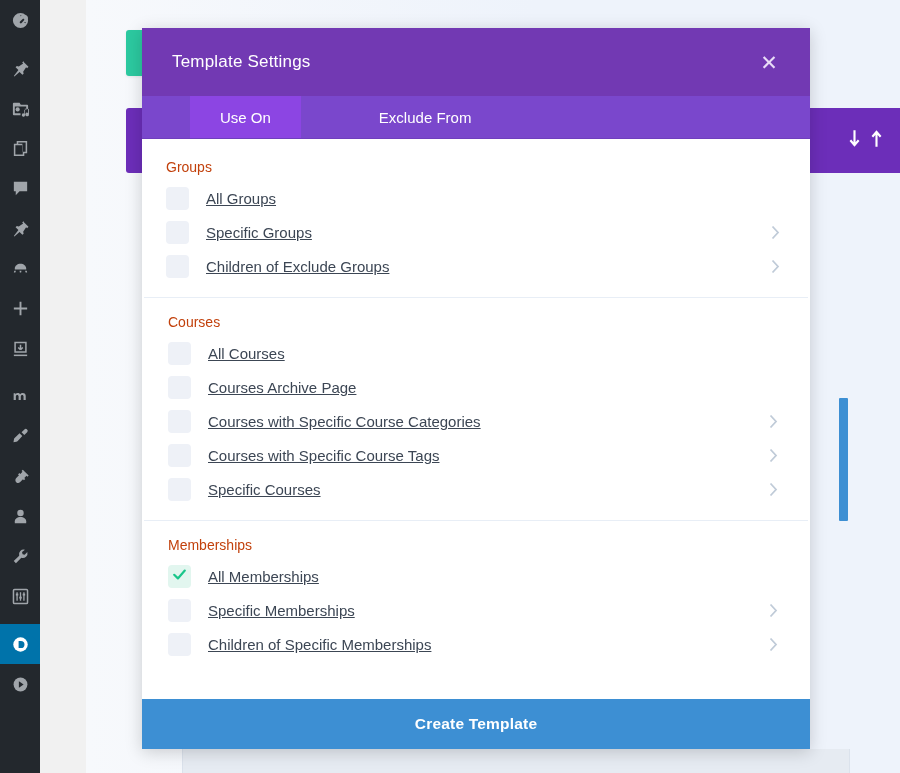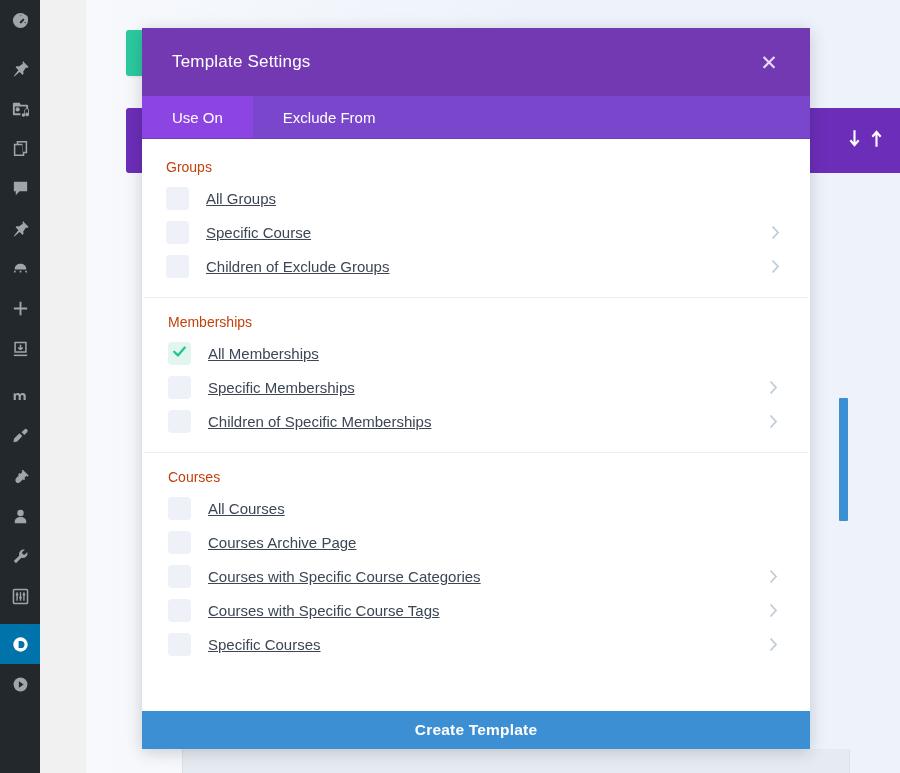--- a/index.html
+++ b/index.html
@@ -123,21 +123,21 @@
 
   .modal-tabs {
     height: 43px; background: #7a47cc;
     display: flex; align-items: stretch;
     flex: 0 0 auto;
     border-bottom: 1px solid #6f3fbd;
   }
   .modal-tab {
     display: flex; align-items: center;
     padding: 0 30px;
-    color: #ffffff; font-size: 15px;
+    color: #ffffff; font-size: 15px; margin-left: 48px;
   }
   .modal-tab.active { background: #8c45e3; }
 
   .modal-body {
     flex: 1 1 auto; overflow: hidden; background: #fff;
     padding-top: 4px;
   }
 
   .section { padding: 12px 0 14px 0; }
   .section + .section { border-top: 1px solid #e8eef6; margin: 0 2px; }
@@ -164,21 +164,21 @@
     margin-left: 17px;
     color: #3c4654; font-size: 15px;
     flex: 1 1 auto;
     text-decoration: underline;
   }
   .chevron { color: #c0cbd8; flex: 0 0 auto; display: flex; }
   .chevron svg { width: 9px; height: 15px; }
 
   .modal-footer { flex: 0 0 auto; }
   .create-btn {
-    width: 100%; height: 38px;
+    width: 100%; height: 50px;
     background: #3d8fd3; color: #fff;
     border: none;
     font-size: 15.5px; font-weight: 700;
     font-family: "Liberation Sans", sans-serif;
     letter-spacing: .2px;
   }
 </style>
 </head>
 <body>
 
@@ -393,31 +393,75 @@
       <div class="section">
         <div class="section-title">Groups</div>
 
         <div class="option-row">
           <div class="checkbox"></div>
           <div class="option-label">All Groups</div>
         </div>
 
         <div class="option-row">
           <div class="checkbox"></div>
-          <div class="option-label">Specific Course</div>
+          <div class="option-label">Specific Groups</div>
           <div class="chevron">
               <svg viewBox="0 0 9 15" fill="none" stroke="currentColor" stroke-width="1.8">
                 <path d="M1.5 1.5L7 7.5 1.5 13.5"></path>
               </svg>
             </div>
         </div>
 
         <div class="option-row">
           <div class="checkbox"></div>
           <div class="option-label">Children of Exclude Groups</div>
+          <div class="chevron">
+              <svg viewBox="0 0 9 15" fill="none" stroke="currentColor" stroke-width="1.8">
+                <path d="M1.5 1.5L7 7.5 1.5 13.5"></path>
+              </svg>
+            </div>
+        </div>
+      </div>
+
+      <div class="section">
+        <div class="section-title">Courses</div>
+
+        <div class="option-row">
+          <div class="checkbox"></div>
+          <div class="option-label">All Courses</div>
+        </div>
+
+        <div class="option-row">
+          <div class="checkbox"></div>
+          <div class="option-label">Courses Archive Page</div>
+        </div>
+
+        <div class="option-row">
+          <div class="checkbox"></div>
+          <div class="option-label">Courses with Specific Course Categories</div>
+          <div class="chevron">
+              <svg viewBox="0 0 9 15" fill="none" stroke="currentColor" stroke-width="1.8">
+                <path d="M1.5 1.5L7 7.5 1.5 13.5"></path>
+              </svg>
+            </div>
+        </div>
+
+        <div class="option-row">
+          <div class="checkbox"></div>
+          <div class="option-label">Courses with Specific Course Tags</div>
+          <div class="chevron">
+              <svg viewBox="0 0 9 15" fill="none" stroke="currentColor" stroke-width="1.8">
+                <path d="M1.5 1.5L7 7.5 1.5 13.5"></path>
+              </svg>
+            </div>
+        </div>
+
+        <div class="option-row">
+          <div class="checkbox"></div>
+          <div class="option-label">Specific Courses</div>
           <div class="chevron">
               <svg viewBox="0 0 9 15" fill="none" stroke="currentColor" stroke-width="1.8">
                 <path d="M1.5 1.5L7 7.5 1.5 13.5"></path>
               </svg>
             </div>
         </div>
       </div>
 
       <div class="section">
         <div class="section-title">Memberships</div>
@@ -447,64 +491,20 @@
           <div class="checkbox"></div>
           <div class="option-label">Children of Specific Memberships</div>
           <div class="chevron">
               <svg viewBox="0 0 9 15" fill="none" stroke="currentColor" stroke-width="1.8">
                 <path d="M1.5 1.5L7 7.5 1.5 13.5"></path>
               </svg>
             </div>
         </div>
       </div>
 
-      <div class="section">
-        <div class="section-title">Courses</div>
-
-        <div class="option-row">
-          <div class="checkbox"></div>
-          <div class="option-label">All Courses</div>
-        </div>
-
-        <div class="option-row">
-          <div class="checkbox"></div>
-          <div class="option-label">Courses Archive Page</div>
-        </div>
-
-        <div class="option-row">
-          <div class="checkbox"></div>
-          <div class="option-label">Courses with Specific Course Categories</div>
-          <div class="chevron">
-              <svg viewBox="0 0 9 15" fill="none" stroke="currentColor" stroke-width="1.8">
-                <path d="M1.5 1.5L7 7.5 1.5 13.5"></path>
-              </svg>
-            </div>
-        </div>
-
-        <div class="option-row">
-          <div class="checkbox"></div>
-          <div class="option-label">Courses with Specific Course Tags</div>
-          <div class="chevron">
-              <svg viewBox="0 0 9 15" fill="none" stroke="currentColor" stroke-width="1.8">
-                <path d="M1.5 1.5L7 7.5 1.5 13.5"></path>
-              </svg>
-            </div>
-        </div>
-
-        <div class="option-row">
-          <div class="checkbox"></div>
-          <div class="option-label">Specific Courses</div>
-          <div class="chevron">
-              <svg viewBox="0 0 9 15" fill="none" stroke="currentColor" stroke-width="1.8">
-                <path d="M1.5 1.5L7 7.5 1.5 13.5"></path>
-              </svg>
-            </div>
-        </div>
-      </div>
-
     </div>
 
     <div class="modal-footer">
       <button class="create-btn">Create Template</button>
     </div>
 
   </div>
 
 </div>
 

